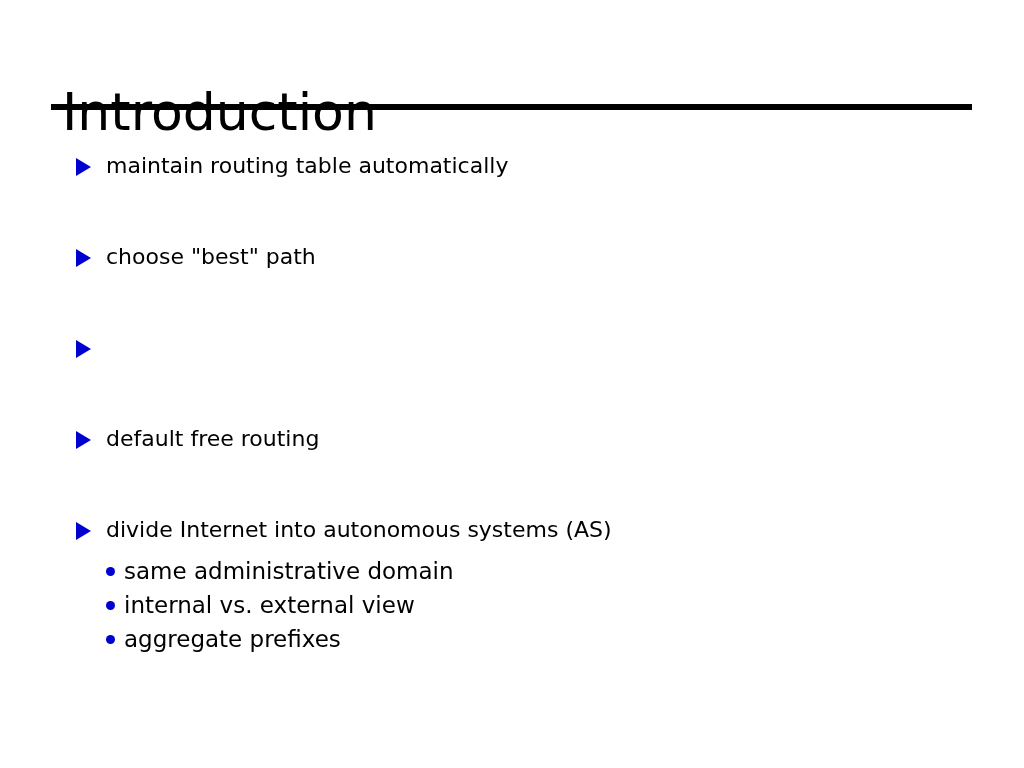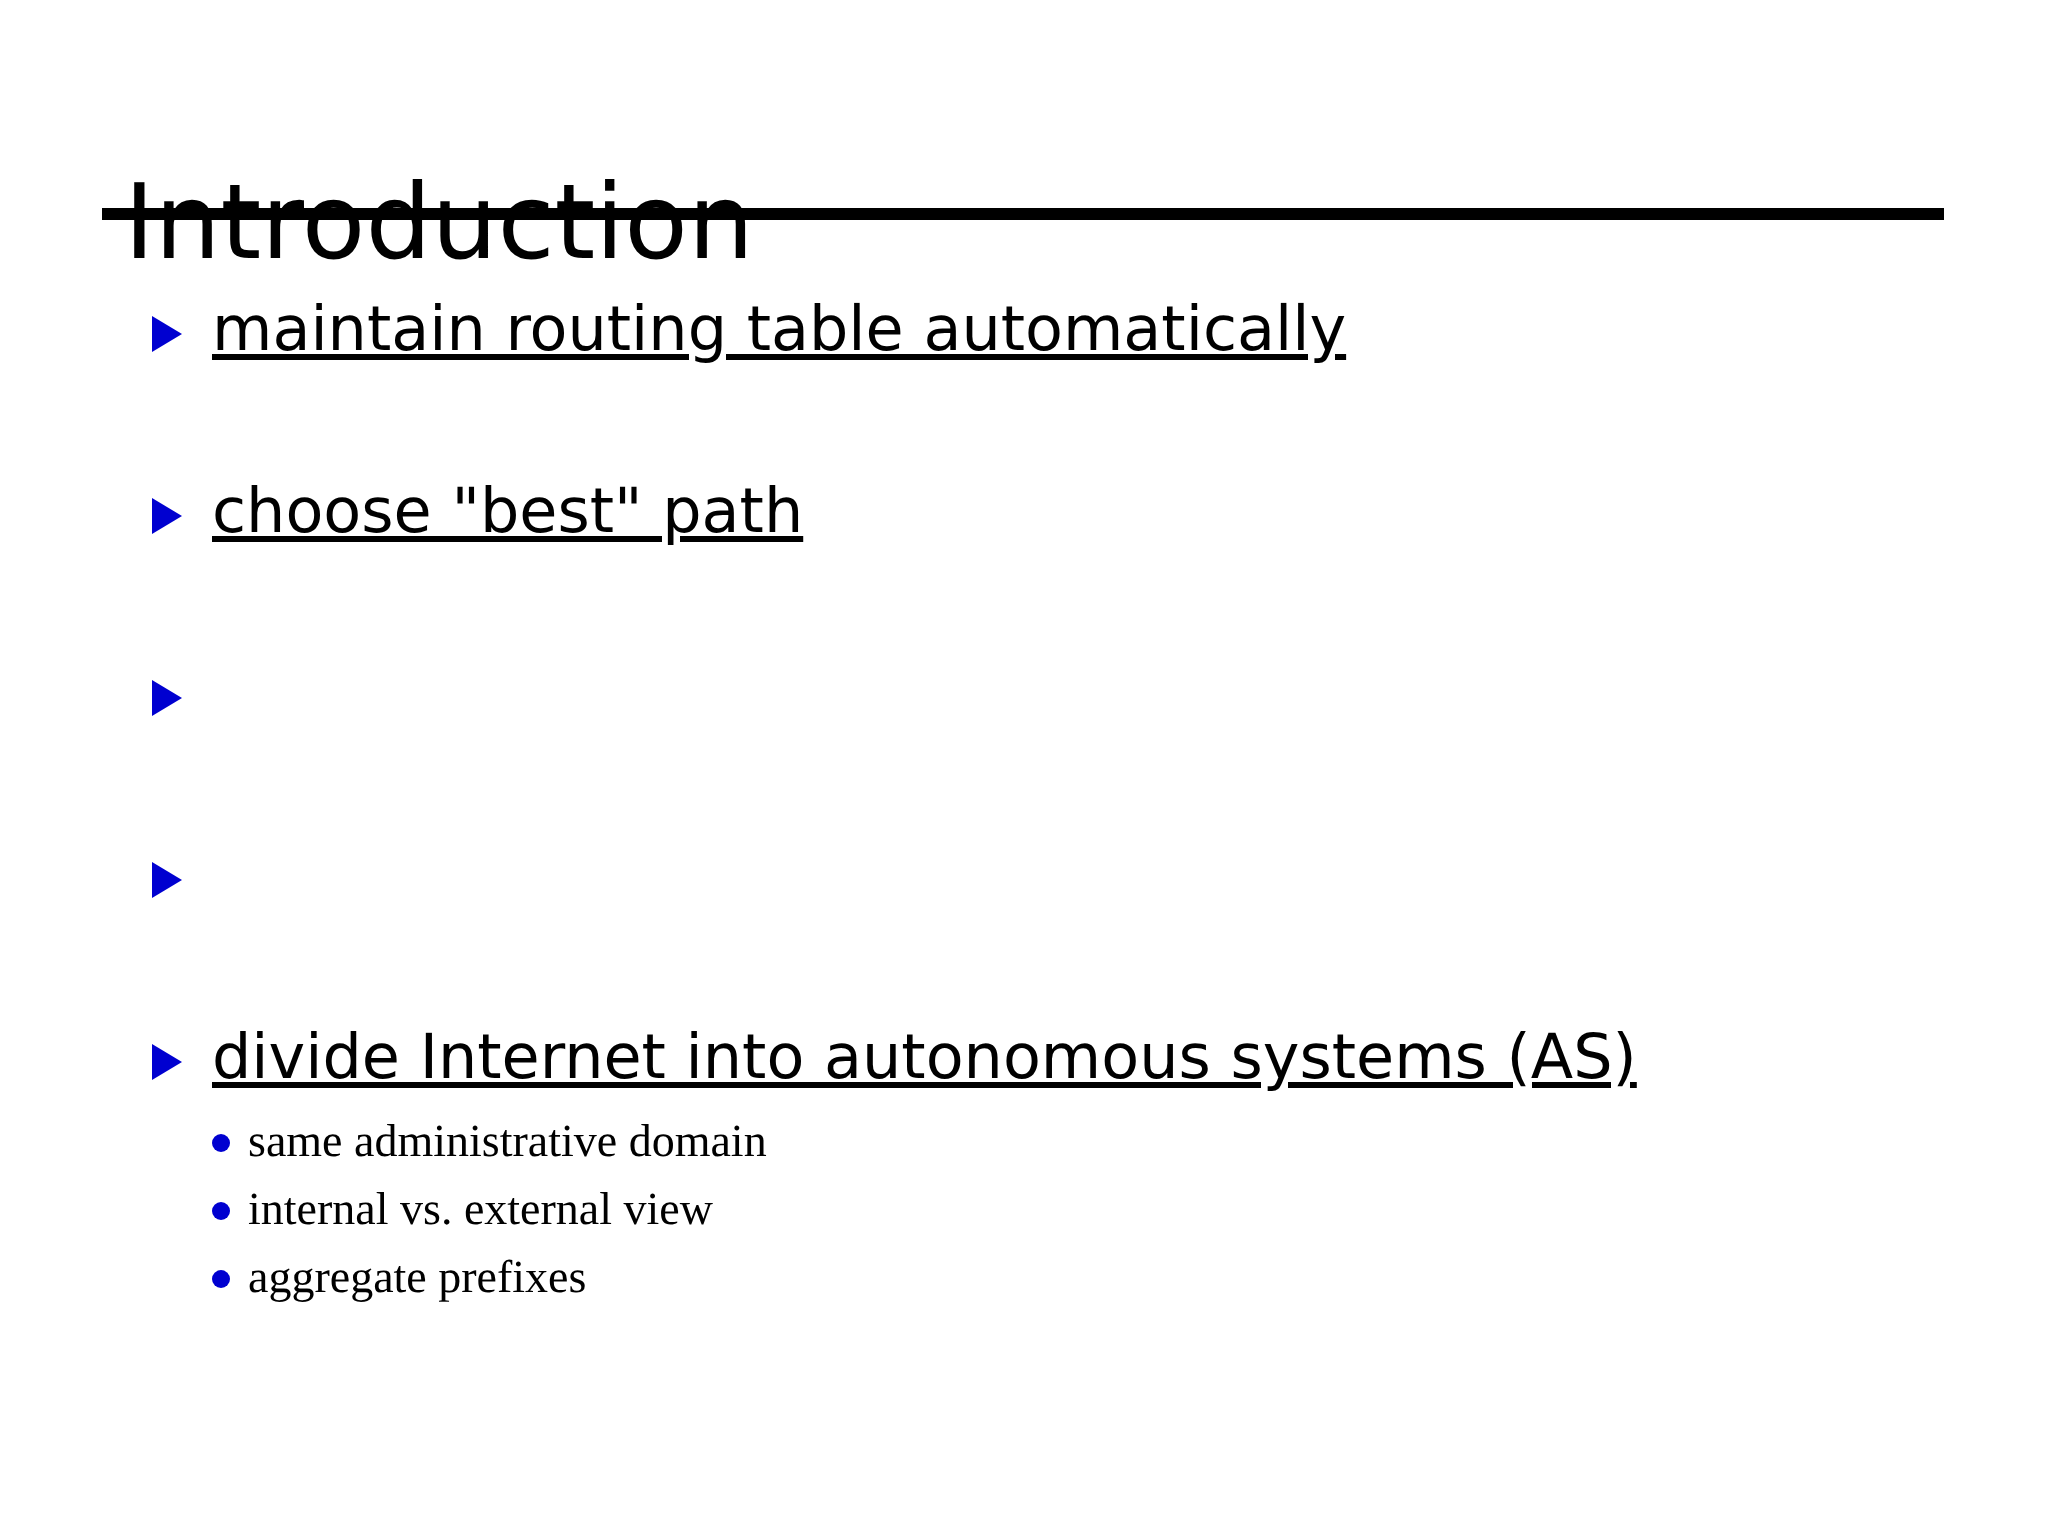--- a/index.html
+++ b/index.html
@@ -81,25 +81,24 @@
     display: block;
     width: 0;
     height: 0;
     border-top: 9px solid transparent;
     border-bottom: 9px solid transparent;
     border-left: 15px solid #0000d0;
   }
 
   .bullet-text {
     flex: 1 1 auto;
-    font-size: 31px;
+    font-size: 22px;
     line-height: 45px;
     color: #000000;
     white-space: nowrap;
-    text-decoration: underline;
   }
 
   
   .sub-list {
     margin-top: 2px;
   }
 
   .sub-item {
     display: flex;
     align-items: flex-start;
@@ -121,21 +120,20 @@
     border-radius: 50%;
     background: #0000d0;
   }
 
   .sub-text {
     flex: 1 1 auto;
     font-size: 23px;
     line-height: 34px;
     color: #000000;
     white-space: nowrap;
-    font-family: Liberation Serif, serif;
   }
 </style>
 </head>
 <body>
 
 <div class="slide">
 
   <h1 class="slide-title">Introduction</h1>
 
   <div class="title-rule"></div>
@@ -166,20 +164,21 @@
           <span class="tri"></span>
         </span>
       </div>
     </div>
 
     <div class="bullet-item">
       <div class="bullet-row">
         <span class="bullet-marker">
           <span class="tri"></span>
         </span>
+        <span class="bullet-text">default free routing</span>
       </div>
     </div>
 
     <div class="bullet-item has-subs">
       <div class="bullet-row">
         <span class="bullet-marker">
           <span class="tri"></span>
         </span>
         <span class="bullet-text">divide Internet into autonomous systems (AS)</span>
       </div>

